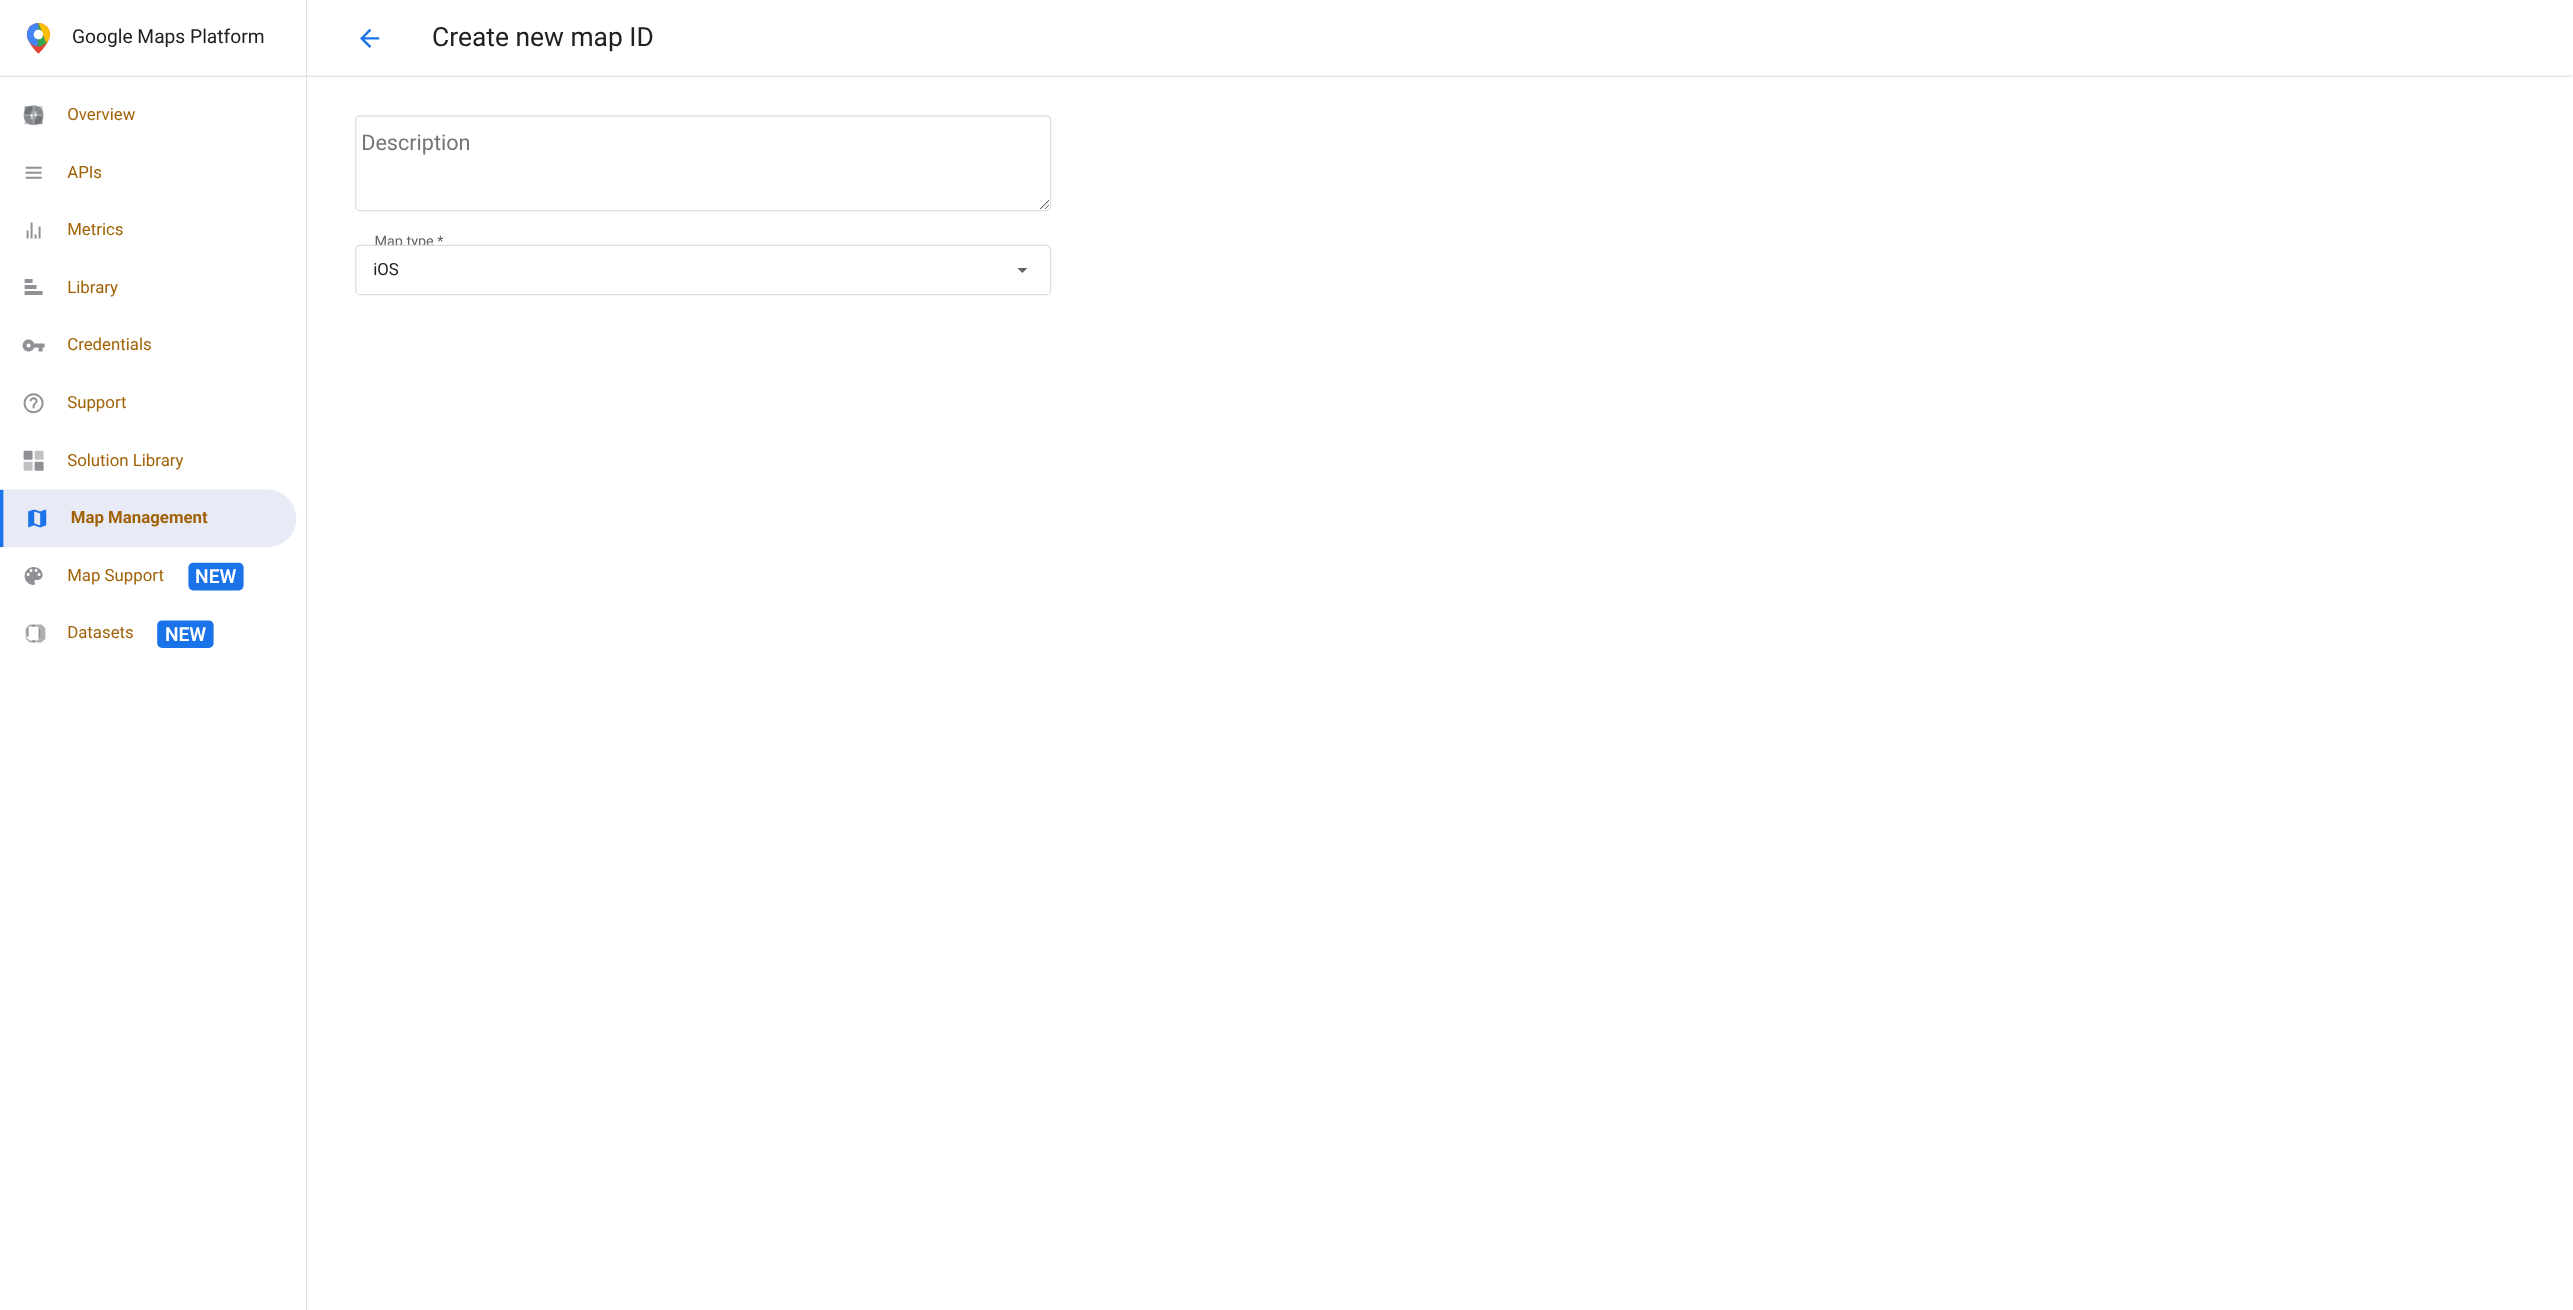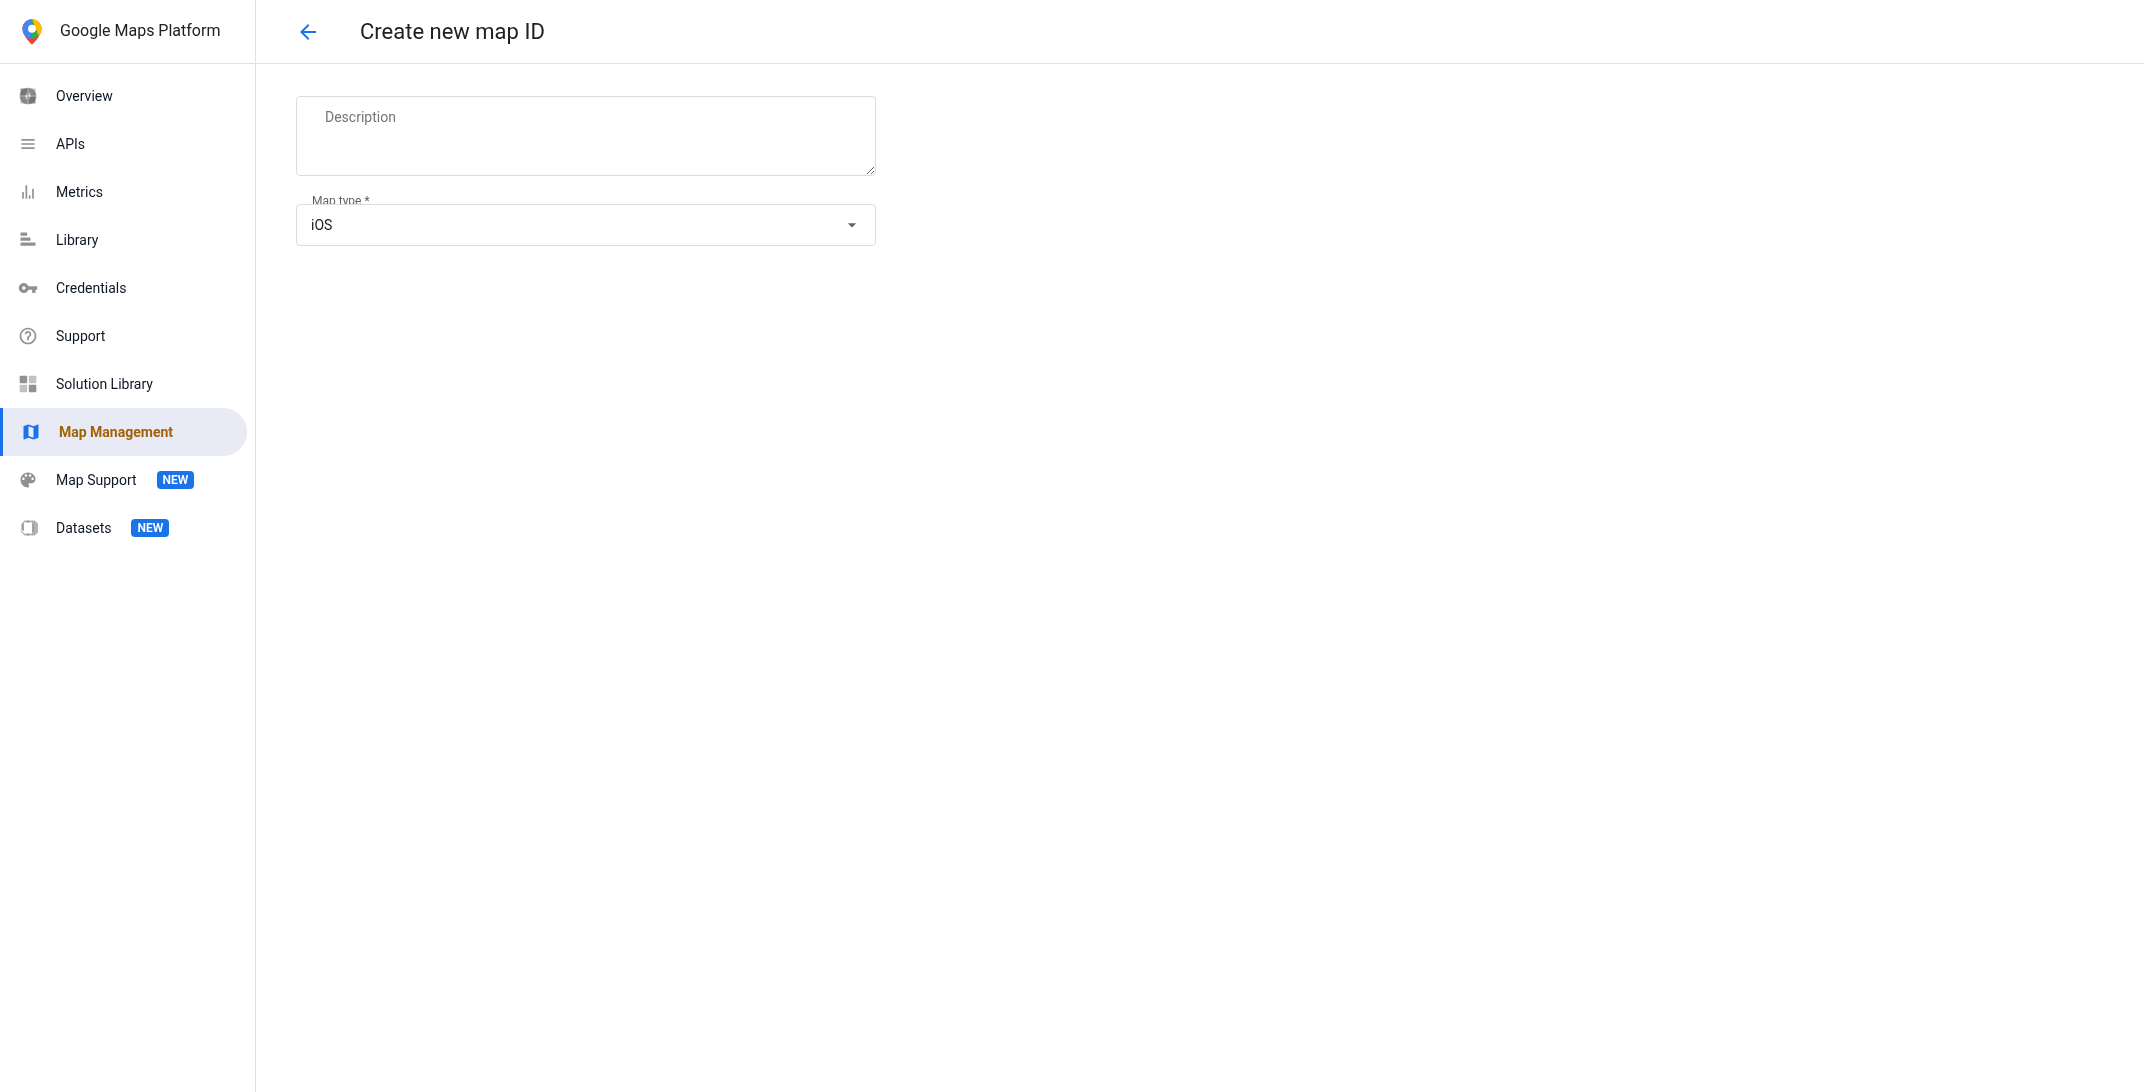--- a/index.html
+++ b/index.html
@@ -77,28 +77,28 @@
       display: flex;
       align-items: center;
       justify-content: center;
       color: #5f6368;
       font-size: 18px;
       flex-shrink: 0;
     }
 
     .nav-label {
       font-size: 14px;
-      color: #0f172a;
+      color: #a16207;
       font-weight: 400;
     }
 
     .new-badge {
       background: #1a73e8;
       color: #fff;
-      font-size: 12px;
+      font-size: 16px;
       font-weight: 600;
       padding: 2px 6px;
       border-radius: 4px;
       margin-left: 4px;
     }
 
     
     .main {
       flex: 1;
       display: flex;
@@ -166,22 +166,22 @@
       font-size: 14px;
       color: #202124;
       outline: none;
       font-family: inherit;
     }
 
     .text-area {
       width: 100%;
       border: 1px solid #dadce0;
       border-radius: 4px;
-      padding: 12px 28px;
-      font-size: 14px;
+      padding: 12px 4px;
+      font-size: 18px;
       color: #5f6368;
       outline: none;
       font-family: inherit;
       resize: vertical;
       min-height: 80px;
     }
 
     .select-field {
       width: 100%;
       border: 1px solid #dadce0;

